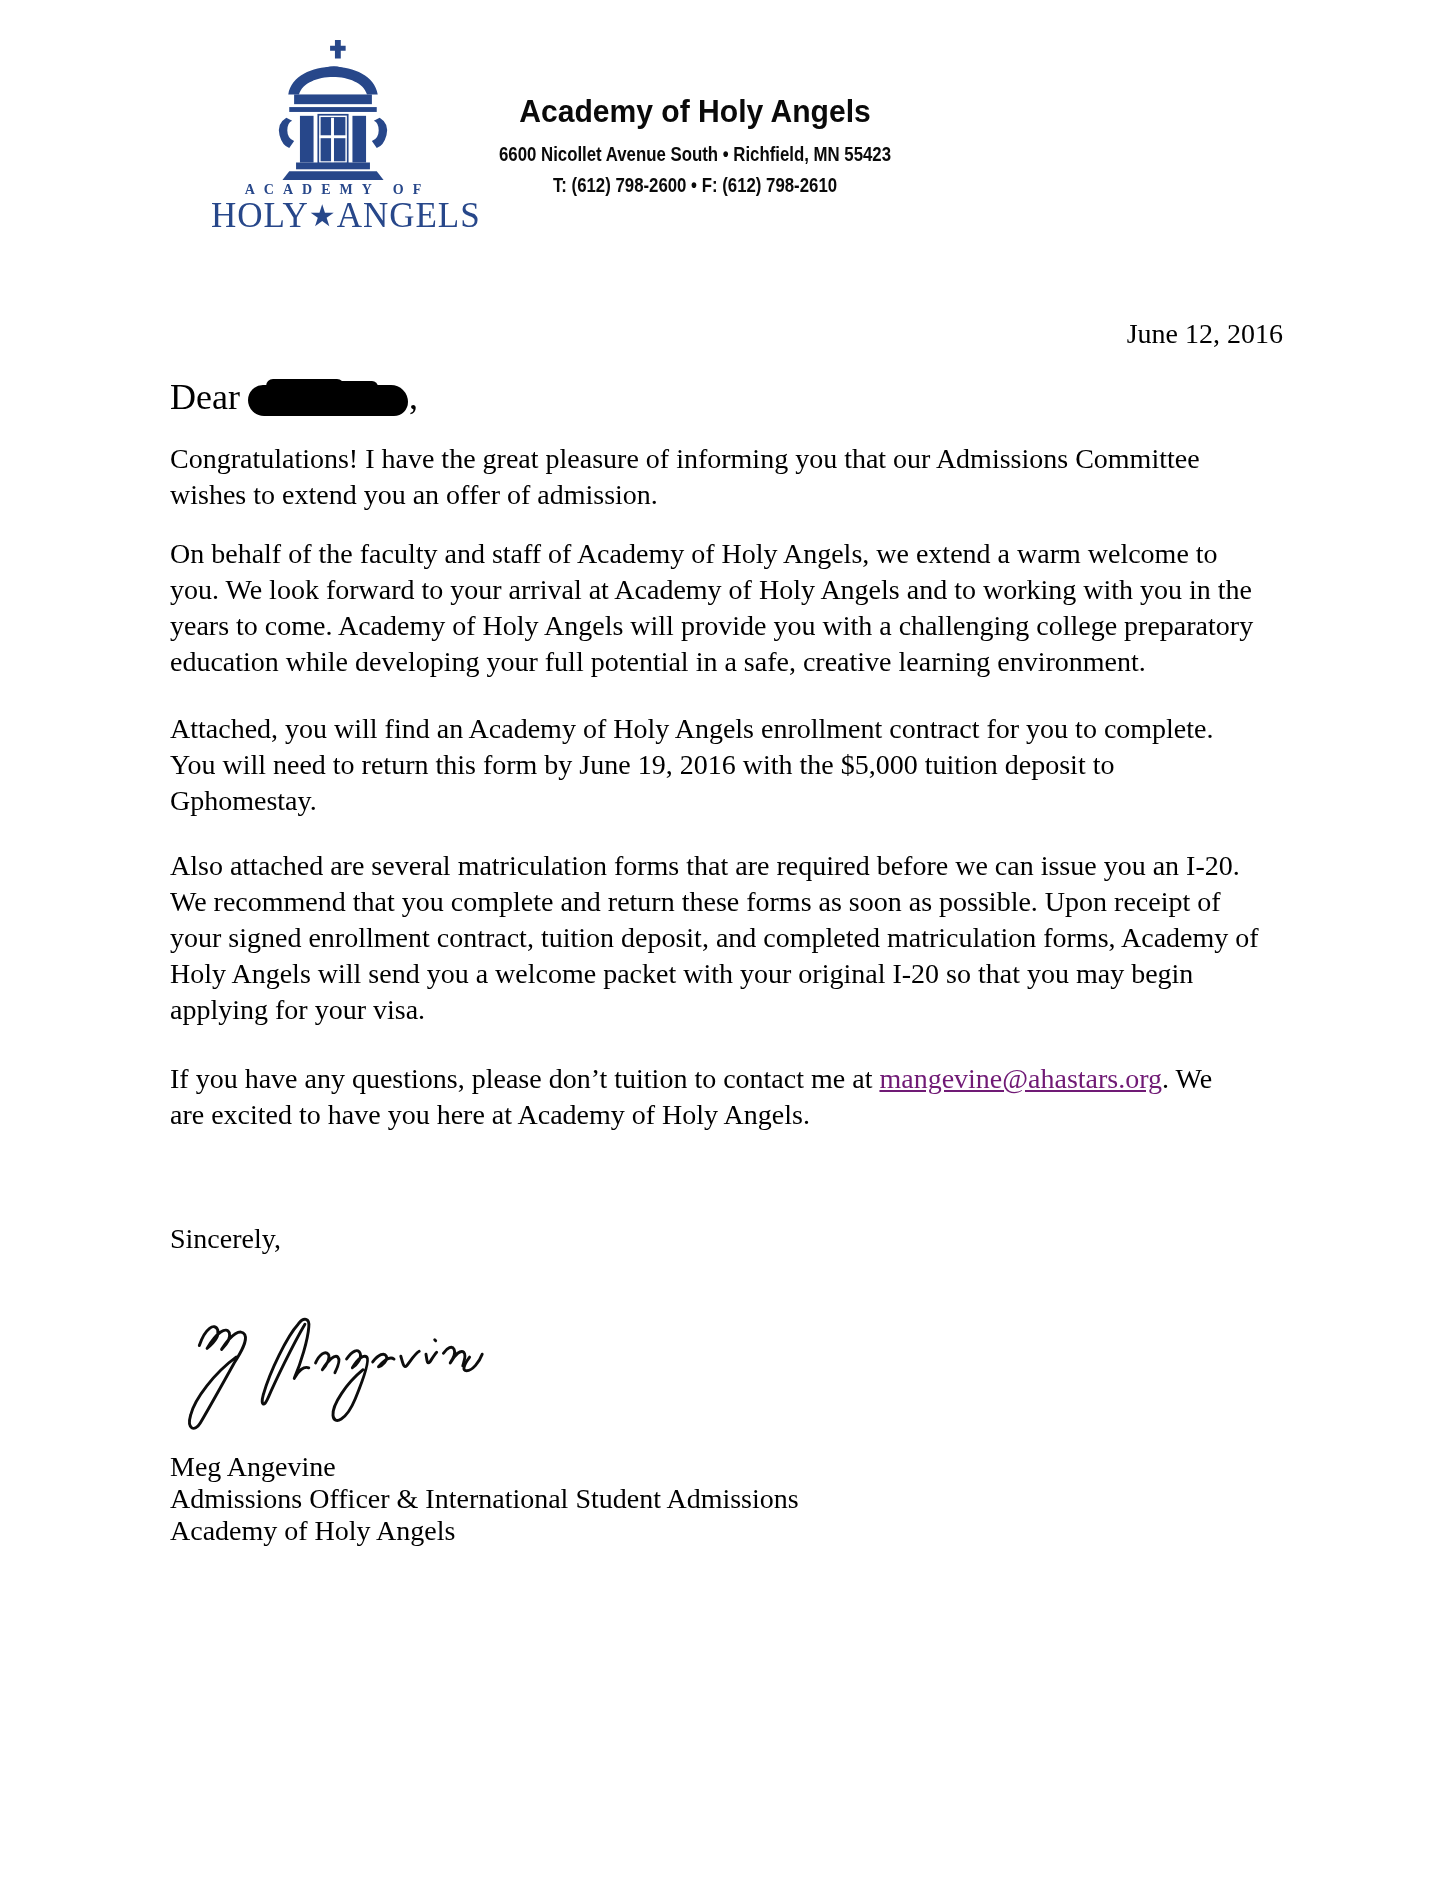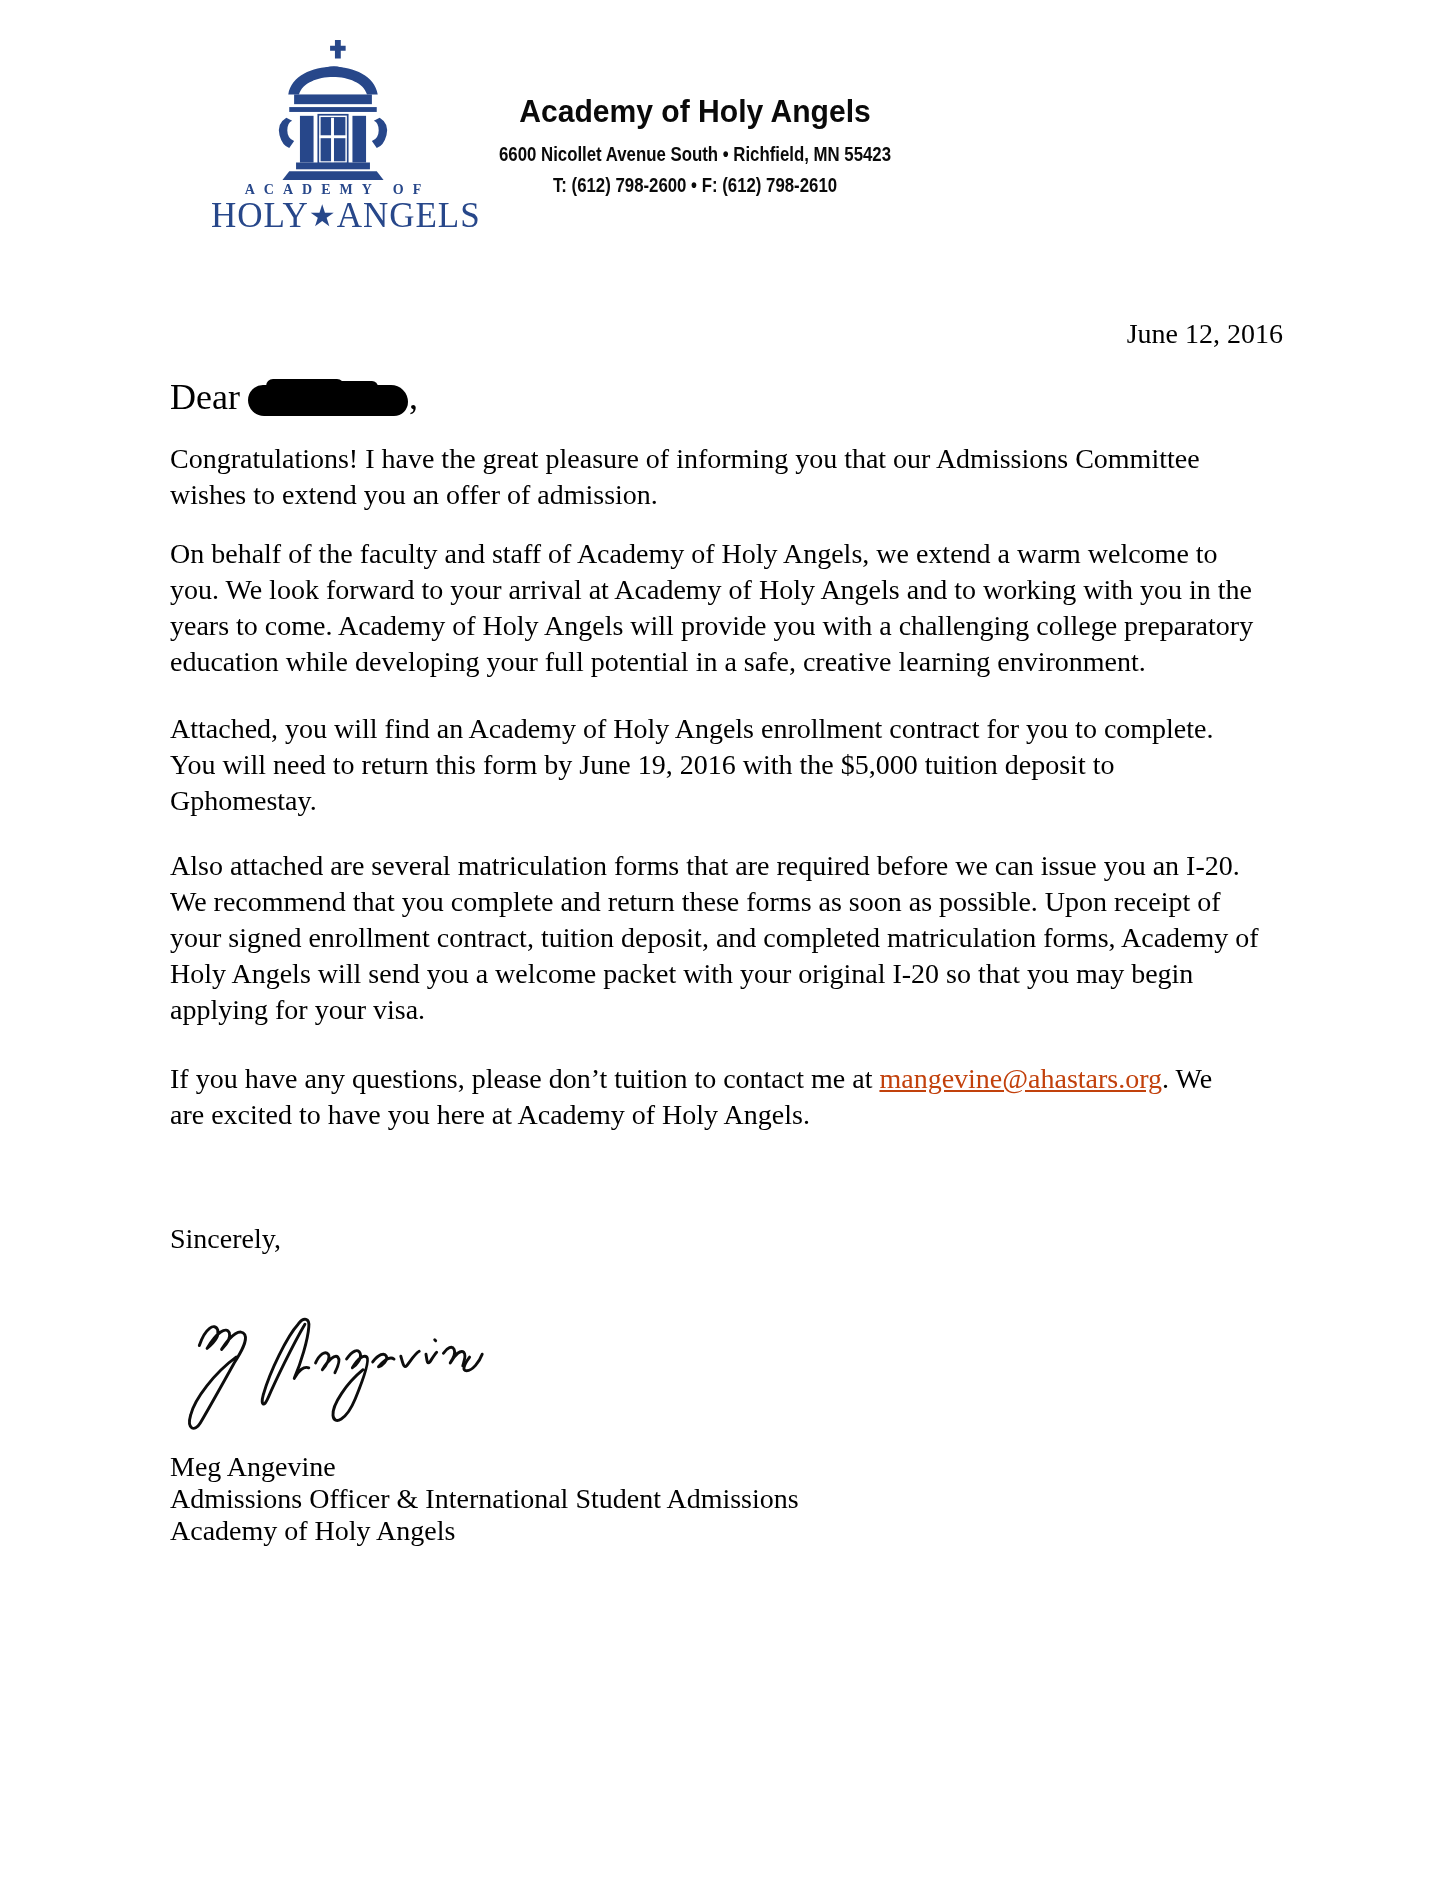--- a/index.html
+++ b/index.html
@@ -54,21 +54,21 @@
     width:46px; height:12px; background:#000; border-radius:7px;
   }
 
   .para { position:absolute; left:170px; width:1160px; font-size:28px; line-height:36px; white-space:pre-line; }
   .p1 { top:441px; }
   .p2 { top:536px; }
   .p3 { top:711px; }
   .p4 { top:848px; }
   .p5 { top:1061px; }
 
-  .email-link { color:#c2410c; text-decoration:underline; cursor:pointer; }
+  .email-link { color:#701a75; text-decoration:underline; cursor:pointer; }
 
   .closing { position:absolute; left:170px; top:1221px; font-size:28px; line-height:36px; }
 
   .signature { position:absolute; left:178px; top:1282px; }
 
   .signoff { position:absolute; left:170px; top:1451px; font-size:28px; line-height:32px; }
   .signoff div { white-space:nowrap; }
 </style>
 </head>
 <body>

